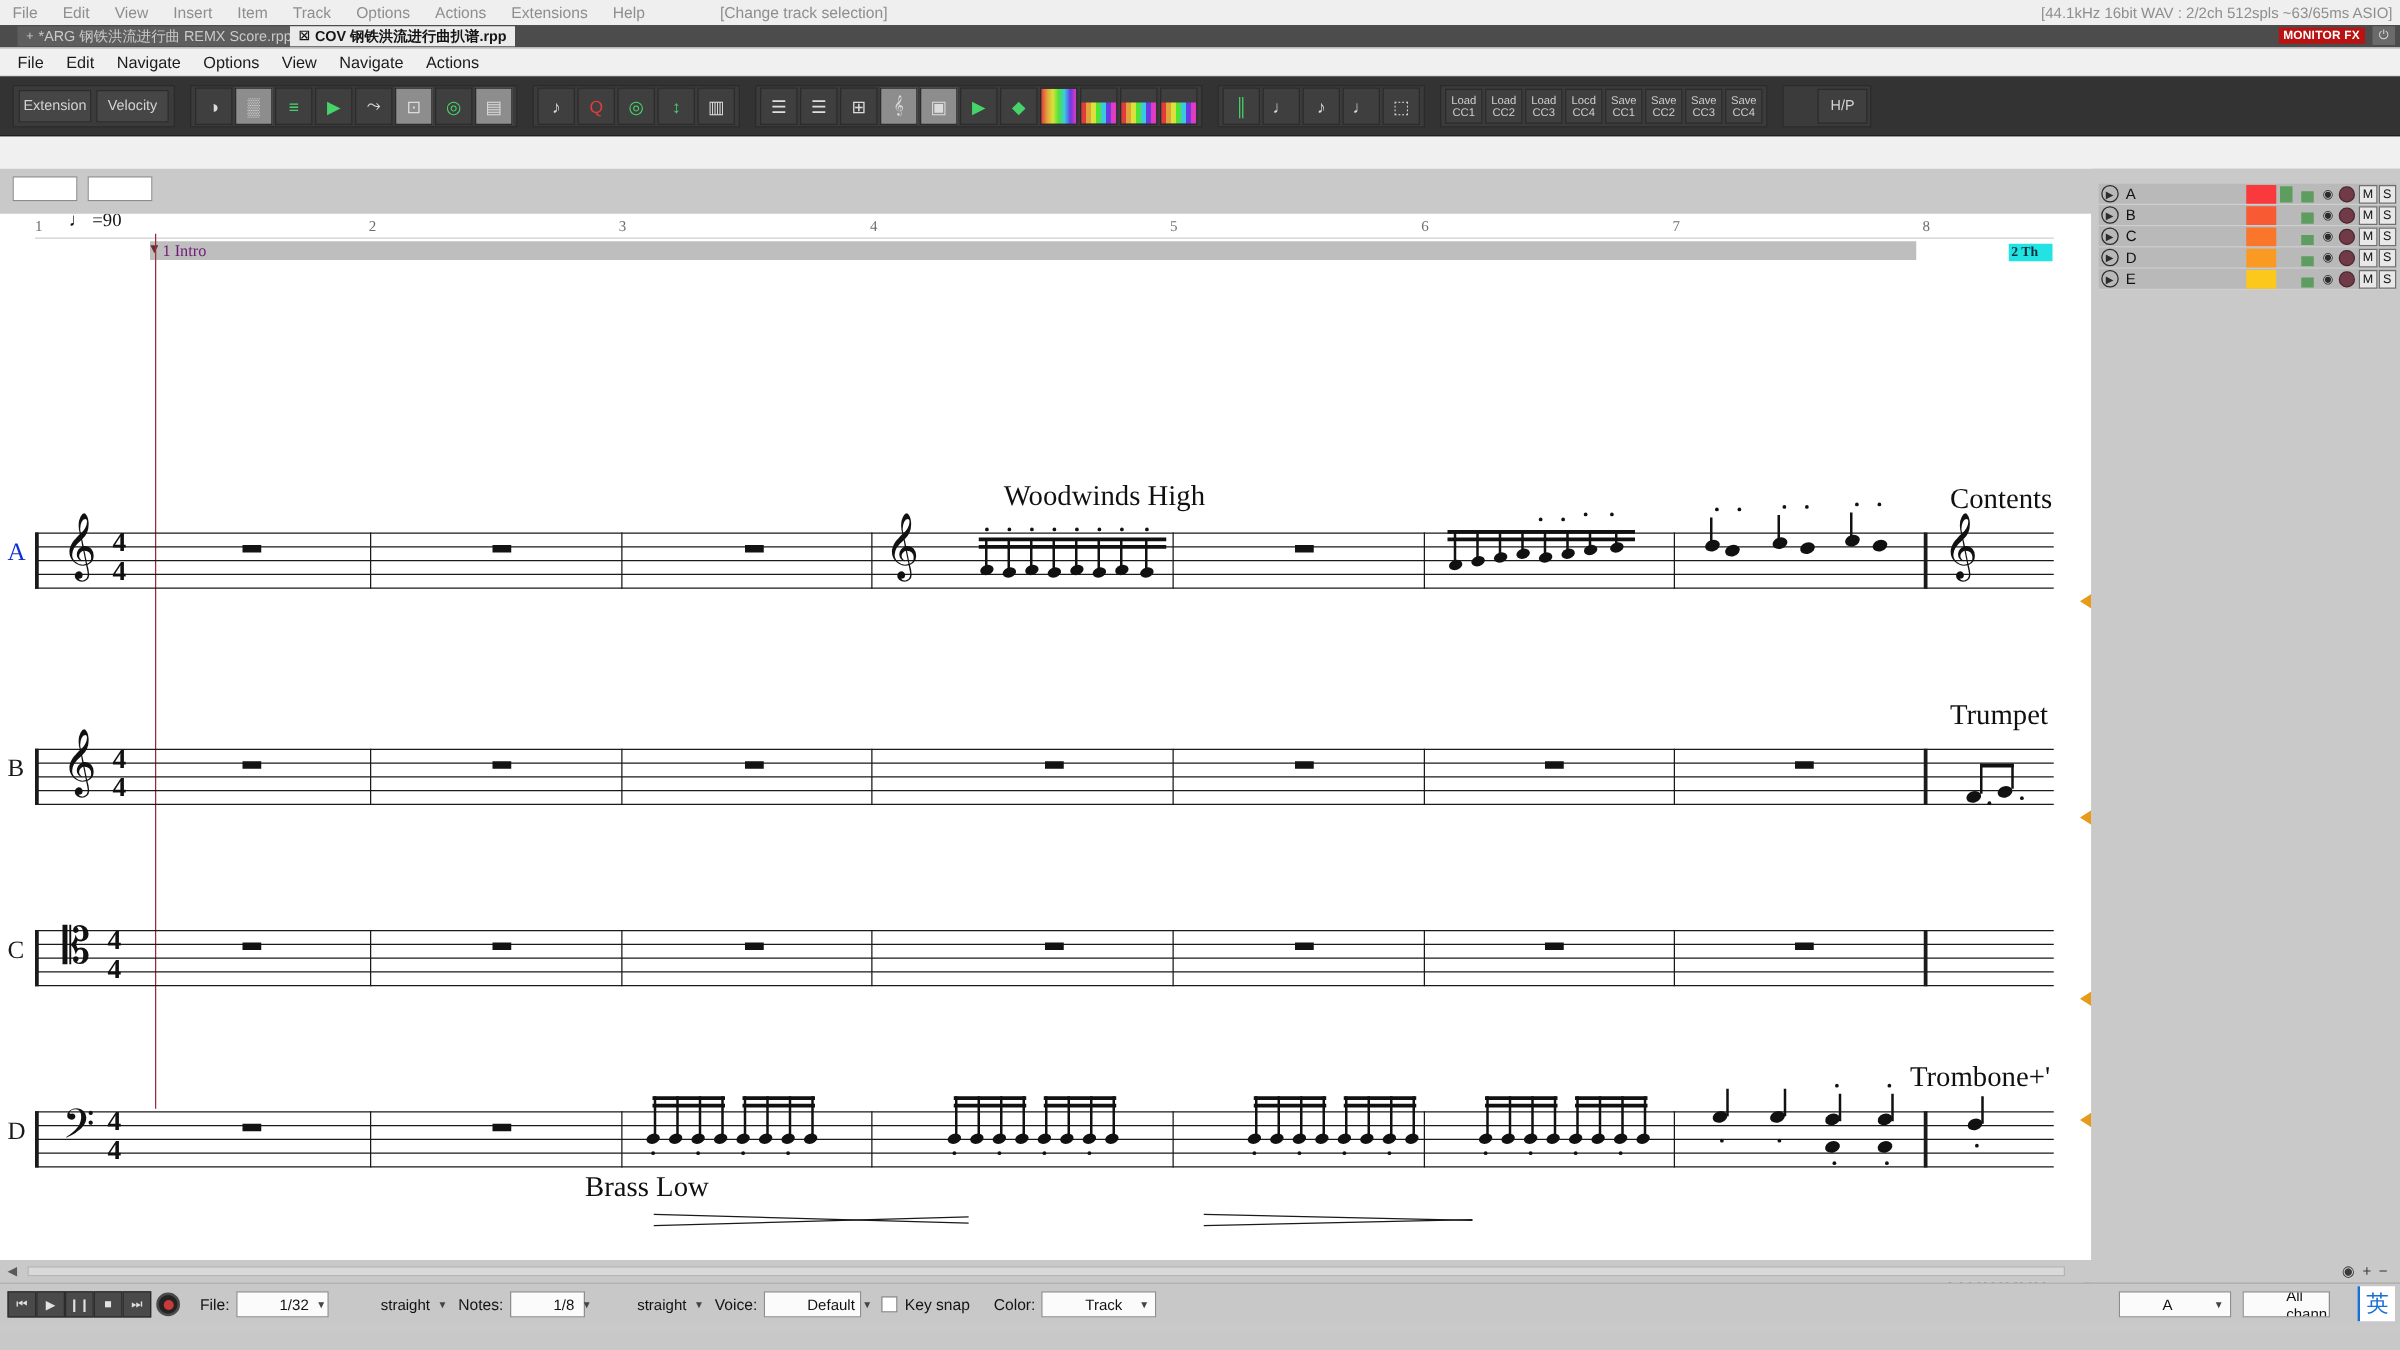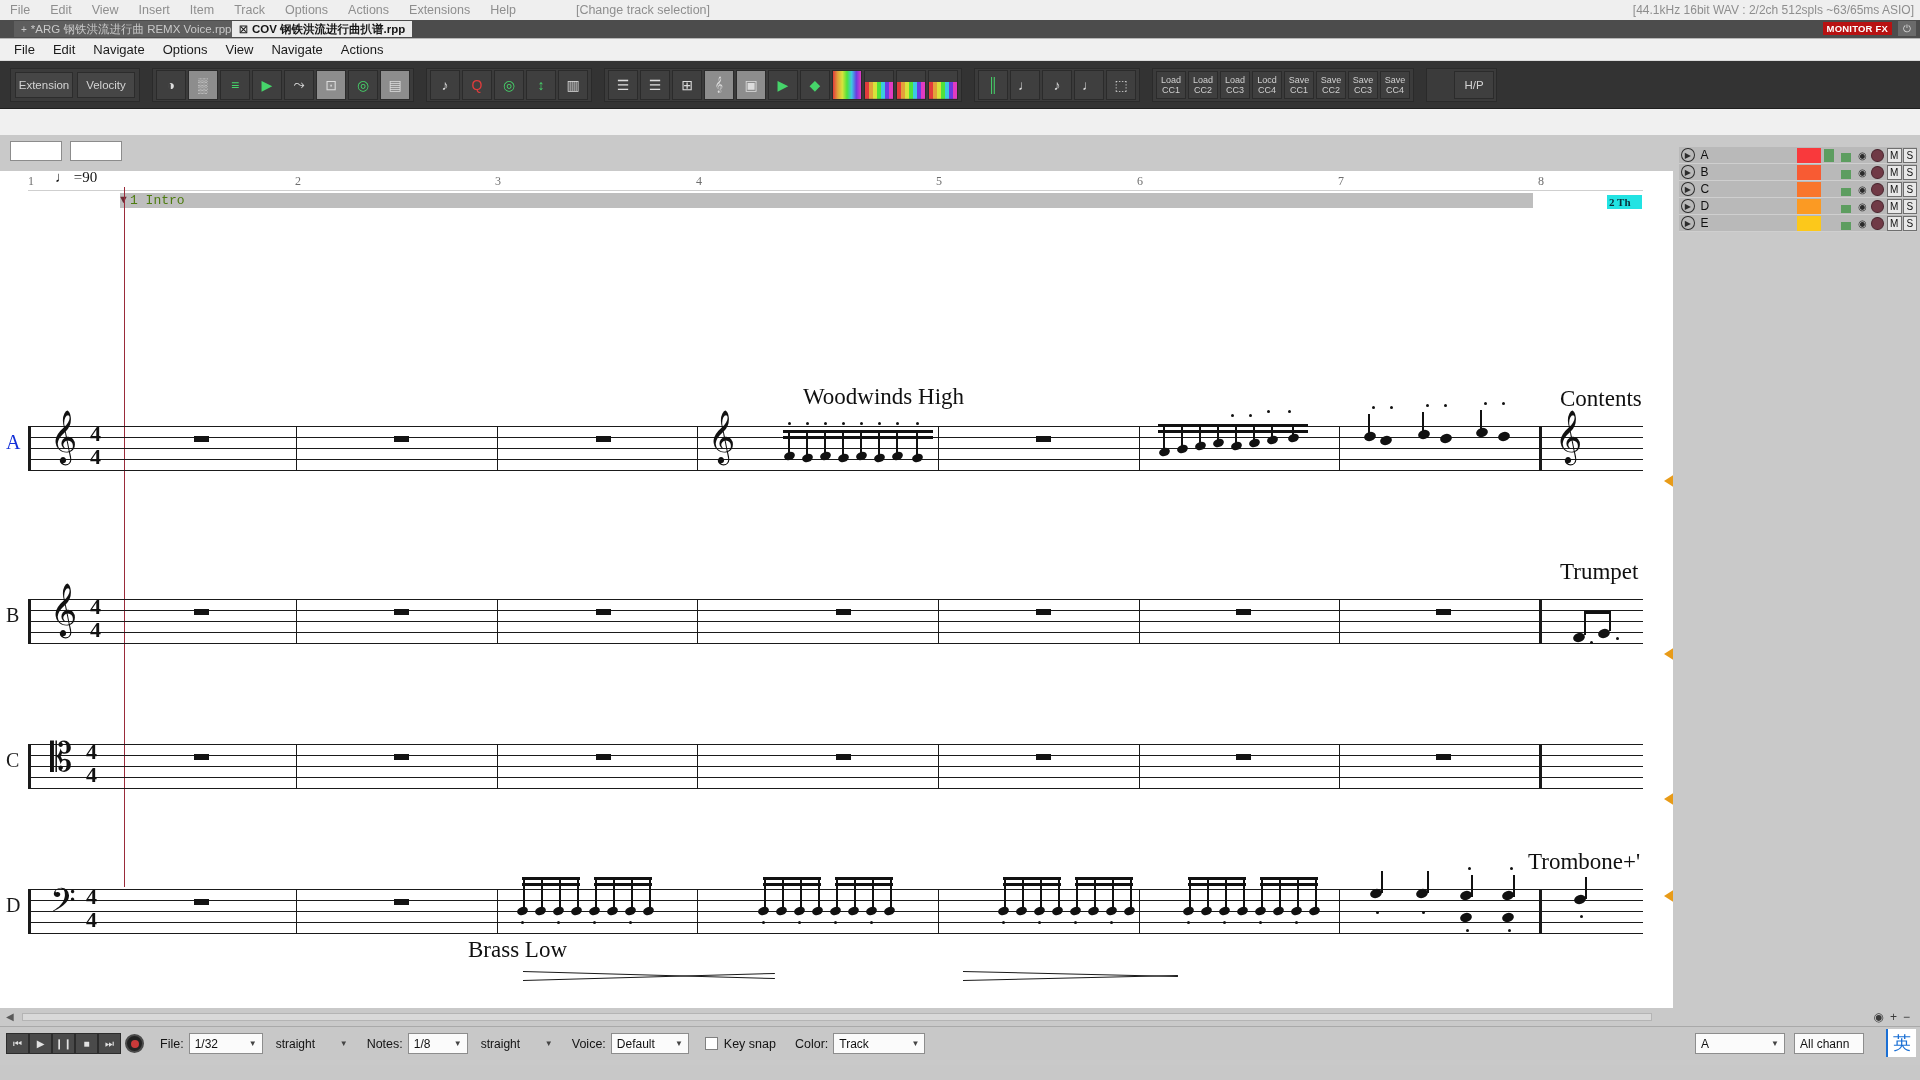--- a/index.html
+++ b/index.html
@@ -152,22 +152,22 @@
 
   .marker-bar {
     position: absolute; top: 243px; left: 120px; width: 1413px; height: 15px;
     background: #bebebe;
   }
   .marker-flag {
     position: absolute; top: 244px; left: 118px;
     font-size: 11px; color: #6b2c36;
   }
   .marker-label {
-    position: absolute; top: 244px; left: 130px; font-size: 13px; color: #4d7c0f;
-    font-family: Liberation Mono, monospace;
+    position: absolute; top: 244px; left: 130px; font-size: 13px; color: #701a75;
+    font-family: Liberation Serif, serif;
   }
   .marker2 {
     position: absolute; top: 246px; left: 1607px; width: 35px; height: 14px;
     background: #22e3e3; color: #0a2f3a; font-size: 11px; font-weight: bold;
     padding-left: 2px; overflow: hidden; white-space: nowrap; line-height: 14px;
     font-family: "Liberation Serif", serif;
   }
 
   .playcursor {
     position: absolute; top: 236px; left: 124px; width: 1px; height: 680px;
@@ -266,21 +266,21 @@
   .tp-rec .ring { width: 19px; height: 19px; border-radius: 50%; background: #232323;
                   border: 2px solid #4a4a4a; display: flex; align-items: center; justify-content: center; }
   .tp-rec .ring i { width: 8px; height: 8px; border-radius: 50%; background: #c93a3a; display: block; }
 
   .bb-lbl { font-size: 12.5px; color: #141414; margin: 0 5px 0 14px; }
   .bb-sel {
     height: 21px; background: #fbfbfb; border: 1px solid #8d8d8d;
     font-size: 12px; color: #111; display: flex; align-items: center;
     padding: 0 2px 0 5px; position: relative;
   }
-  .bb-sel .cv { flex: 1; }
+  .bb-sel .cv { flex: 1; margin-left: 29px; }
   .bb-sel .ar { font-size: 8px; color: #444; margin-left: 6px; margin-right: 3px; }
   .bb-sel.plain { border: none; background: transparent; }
   .bb-check {
     width: 13px; height: 13px; background: #fff; border: 1px solid #808080;
     margin-left: 16px; margin-right: 6px;
   }
   .ime {
     position: absolute; right: 4px; top: 2px; width: 30px; height: 28px;
     background: #fff; color: #1a6fd4; font-size: 18px;
     display: flex; align-items: center; justify-content: center;
@@ -312,21 +312,21 @@
   <span class="mi">Actions</span>
   <span class="mi">Extensions</span>
   <span class="mi">Help</span>
   <span class="mi track-sel">[Change track selection]</span>
   <span class="reaper-audiostat">[44.1kHz 16bit WAV : 2/2ch 512spls ~63/65ms ASIO]</span>
 </div>
 
 <div class="reaper-tabbar">
   <div class="tab inactive">
     <span class="tabicon">+</span>
-    <span>*ARG 钢铁洪流进行曲 REMX Voice.rpp</span>
+    <span>*ARG 钢铁洪流进行曲 REMX Score.rpp</span>
   </div>
   <div class="tab active">
     <span class="tabicon">☒</span>
     <span>COV 钢铁洪流进行曲扒谱.rpp</span>
   </div>
   <div class="ruler-ghost">
     <i class="tick" style="left:0"></i>
       <i class="tick" style="left:30px"></i>
     <i class="tick" style="left:62px"></i>
       <i class="tick" style="left:96px"></i>

